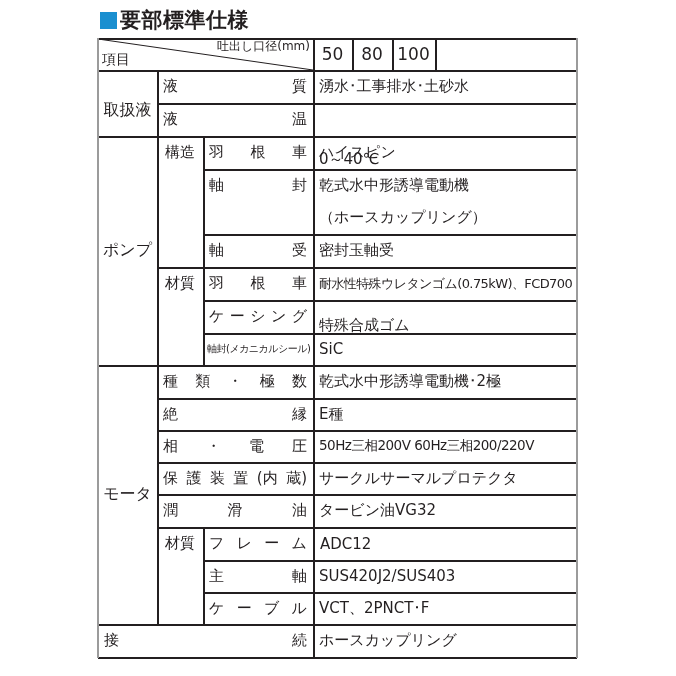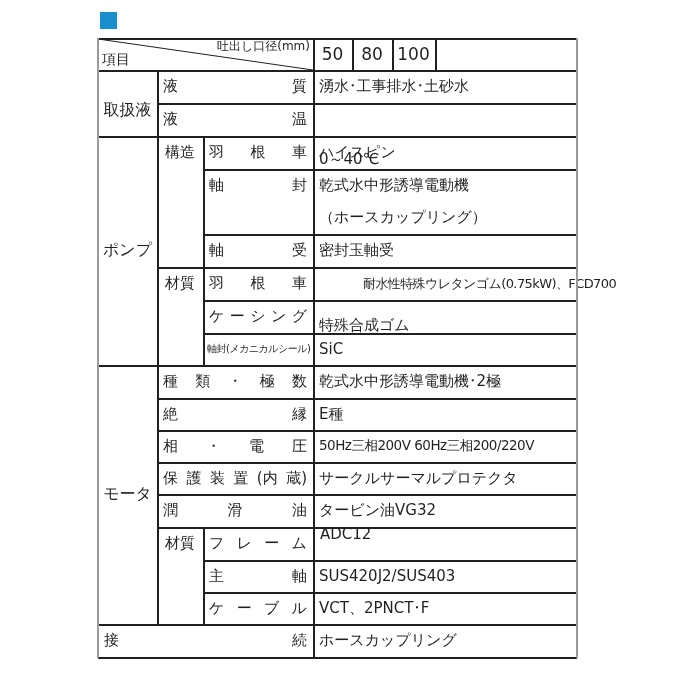--- a/index.html
+++ b/index.html
@@ -19,20 +19,21 @@
     .lbl span { display: inline-block; }
     .val { padding-left: 6px; }
     .small { font-size: 12.5px; letter-spacing: -0.5px; }
     .ctr { justify-content: center; }
   </style>
 </head>
 <body>
 
 <div class="title">
   <div class="sq"></div>
+  <div class="txt">要部標準仕様</div>
 </div>
 
 <div class="tbl">
 
   <svg style="position:absolute;left:0;top:0;" width="215" height="33">
     <line x1="0" y1="1" x2="215" y2="32" stroke="#231f20" stroke-width="1"></line>
   </svg>
   <div class="cell" style="left:120px;top:1px;width:92px;height:14px;font-size:12px;justify-content:flex-end;">吐出し口径(mm)</div>
   <div class="cell" style="left:4px;top:12px;width:60px;height:20px;font-size:14px;">項目</div>
   <div class="cell ctr" style="left:215px;top:0;width:39px;height:32px;font-size:17px;">50</div>
@@ -72,21 +73,21 @@
     <span>受</span>
   </div>
   <div class="cell val" style="left:215px;top:196px;width:264px;height:33px;">密封玉軸受</div>
 
   <div class="cell ctr" style="left:59px;top:229px;width:46px;height:33px;">材質</div>
   <div class="cell lbl" style="left:105px;top:229px;width:110px;height:33px;">
     <span>羽</span>
     <span>根</span>
     <span>車</span>
   </div>
-  <div class="cell val" style="left:215px;top:229px;width:264px;height:33px;font-size:13px;letter-spacing:-0.6px;margin-left:44px;">耐水性特殊ウレタンゴム(0.75kW)、FCD700</div>
+  <div class="cell val" style="left:215px;top:229px;width:264px;height:33px;font-size:13px;letter-spacing:-0.6px;">耐水性特殊ウレタンゴム(0.75kW)、FCD700</div>
 
   <div class="cell lbl" style="left:105px;top:262px;width:110px;height:33px;">
     <span>ケ</span>
     <span>ー</span>
     <span>シ</span>
     <span>ン</span>
     <span>グ</span>
   </div>
   <div class="cell val" style="left:215px;top:262px;width:264px;height:51px;">特殊合成ゴム</div>
 
@@ -135,21 +136,21 @@
   </div>
   <div class="cell val" style="left:215px;top:456px;width:264px;height:33px;">タービン油VG32</div>
 
   <div class="cell ctr" style="left:59px;top:489px;width:46px;height:33px;">材質</div>
   <div class="cell lbl" style="left:105px;top:489px;width:110px;height:33px;">
     <span>フ</span>
     <span>レ</span>
     <span>ー</span>
     <span>ム</span>
   </div>
-  <div class="cell val" style="left:215px;top:479px;width:288px;height:33px;padding-left:7px;">ADC12</div>
+  <div class="cell val" style="left:215px;top:489px;width:288px;height:33px;padding-left:7px;">ADC12</div>
 
   <div class="cell lbl" style="left:105px;top:522px;width:110px;height:32px;">
     <span>主</span>
     <span>軸</span>
   </div>
   <div class="cell val" style="left:215px;top:522px;width:264px;height:32px;">SUS420J2/SUS403</div>
 
   <div class="cell lbl" style="left:105px;top:554px;width:110px;height:32px;">
     <span>ケ</span>
     <span>ー</span>

